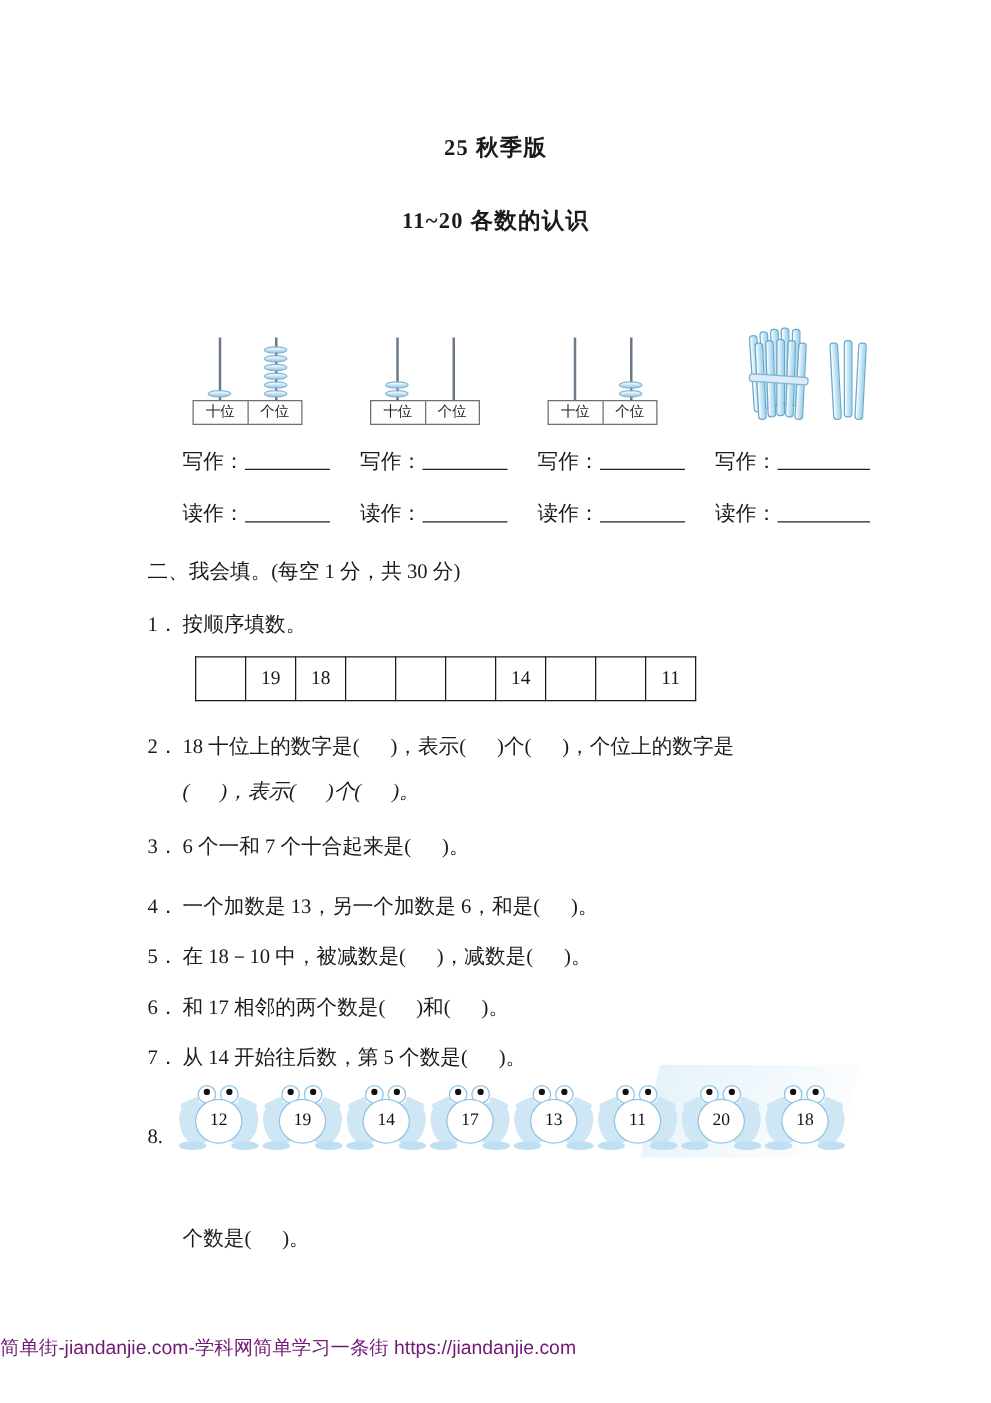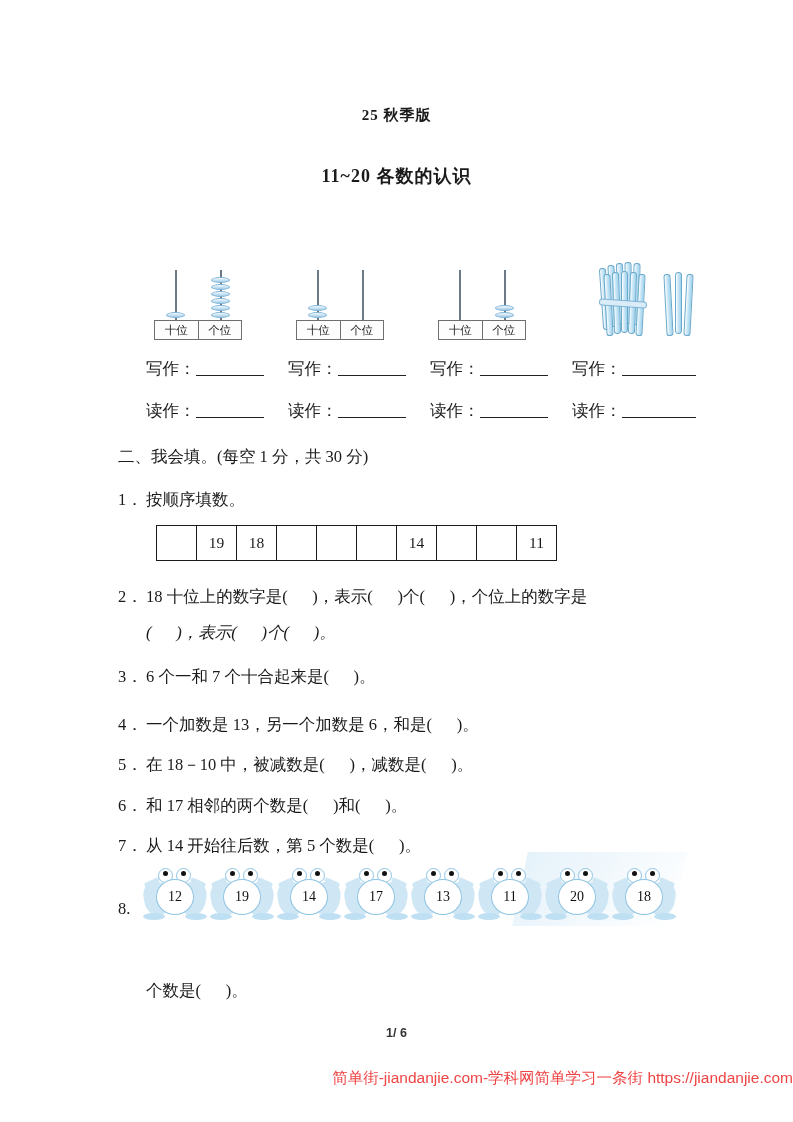--- a/index.html
+++ b/index.html
@@ -21,21 +21,21 @@
     width: 793px;
     height: 1122px;
   }
 
   
   .doc-title {
     position: absolute;
     left: 0; right: 0;
     text-align: center;
     font-weight: bold;
-    font-size: 15px;
+    font-size: 18px;
     letter-spacing: 1px;
   }
   #title-season { top: 106px; }
   #title-main  { top: 164px; font-size: 18px; }
 
   
   .txt {
     position: absolute;
     font-size: 16.5px;
     line-height: 26px;
@@ -274,25 +274,24 @@
     text-align: center;
     font-size: 12.5px;
     font-weight: bold;
     font-family: "Liberation Sans", sans-serif;
     color: #333;
   }
   #site-footer {
     position: absolute;
     left: 0; right: 0;
     top: 1068px;
-    text-align: right;
+    text-align: left;
     font-size: 15.5px;
-    color: #ef4444;
+    color: #701a75;
     font-family: "Liberation Sans", sans-serif;
-    padding-left: 43px;
   }
 </style>
 </head>
 <body>
 
 <div class="page">
 
   <div class="doc-title" id="title-season">25 秋季版</div>
   <div class="doc-title" id="title-main">11~20 各数的认识</div>
 
@@ -524,16 +523,15 @@
         <div class="eye r"></div>
       <div class="pupil l"></div>
         <div class="pupil r"></div>
       <div class="body"></div>
       <div class="num">18</div>
     </div>
   </div>
 
   <div class="txt" style="left:146px; top:978px;">个数是(      )。</div>
 
-  <div id="page-num">1/ 6</div>
   <div id="site-footer">简单街-jiandanjie.com-学科网简单学习一条街 https://jiandanjie.com</div>
 
 </div>
 
 </body></html>

